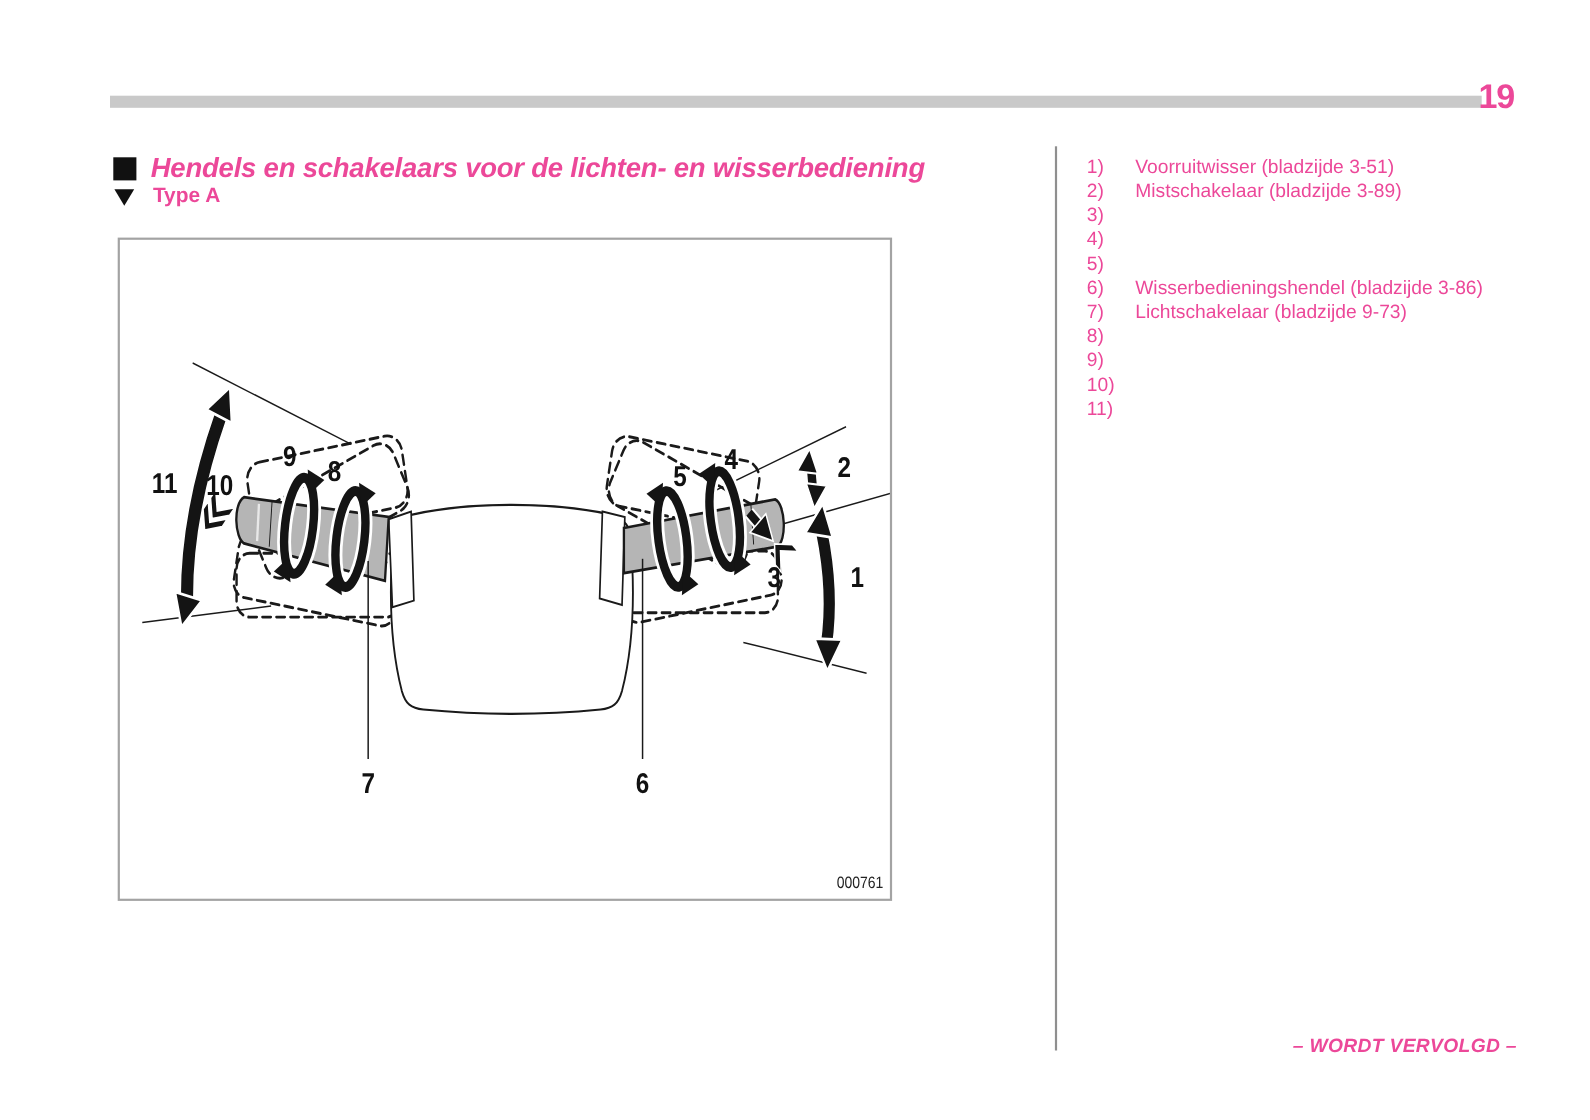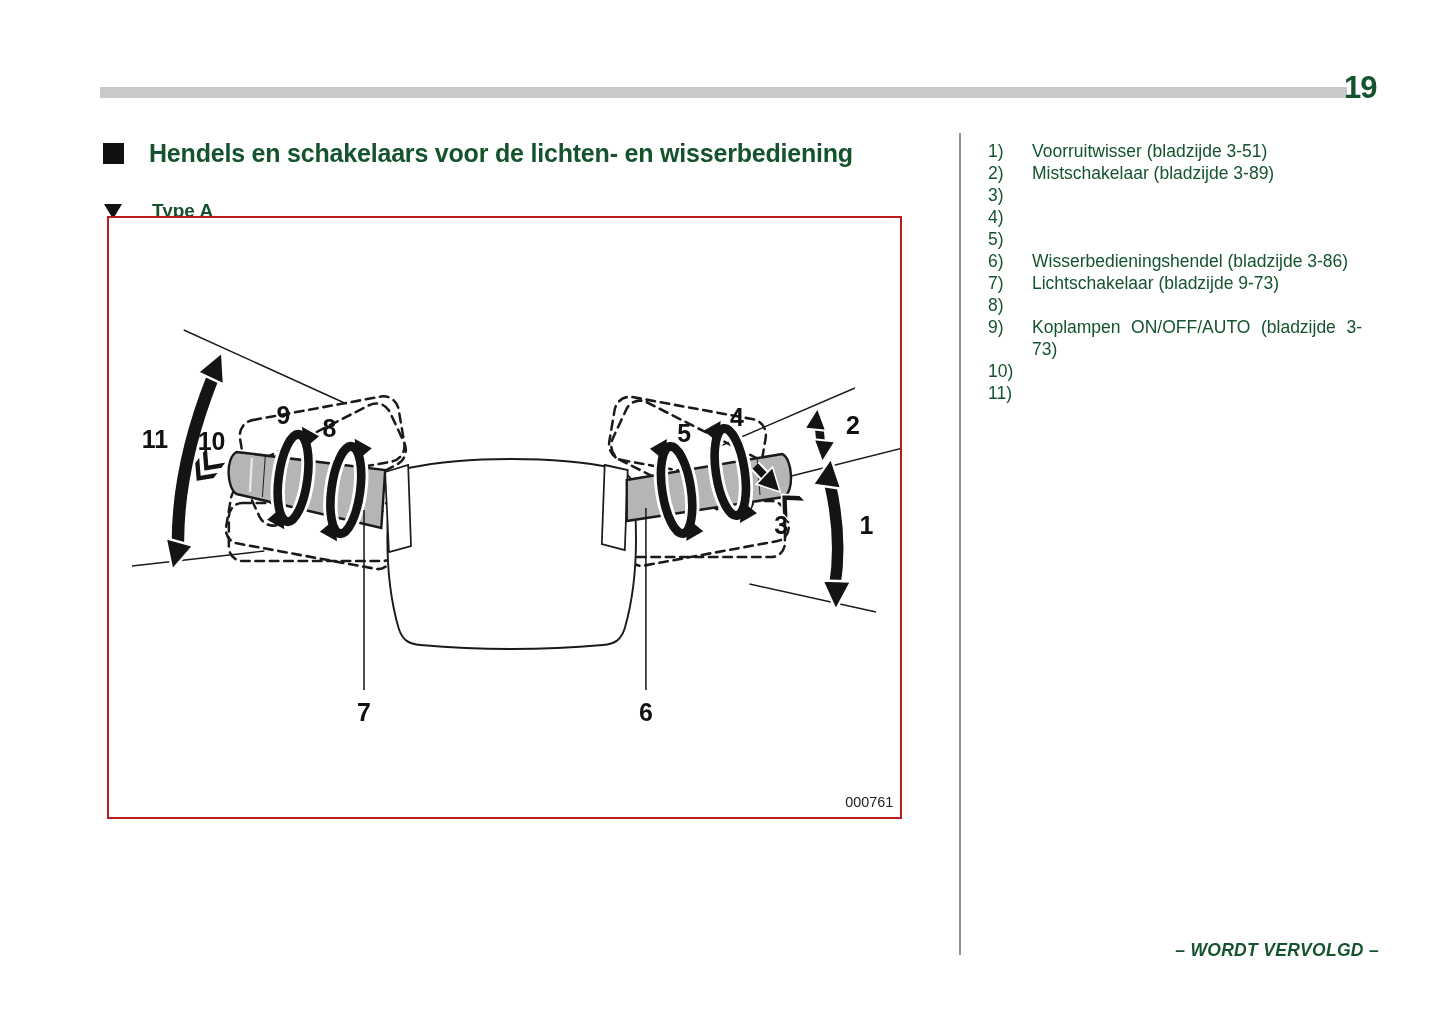--- a/index.html
+++ b/index.html
@@ -1,31 +1,31 @@
 <!DOCTYPE html>
 <html lang="nl"><head>
 <meta charset="utf-8">
 <style>
   html,body{margin:0;padding:0;background:#fff;}
   .page{
     position:relative;width:1445px;height:1018px;background:#ffffff;overflow:hidden;
-    font-family:"Liberation Sans",sans-serif;color:#14532d;
+    font-family:"Liberation Sans",sans-serif;color:#ec4899;
   }
   
   .top-rule{position:absolute;left:100px;top:87px;width:1247px;height:11px;background:#c9c9c9;}
   .page-number{position:absolute;left:1344px;top:70px;font-size:31px;font-weight:bold;letter-spacing:-1px;}
   
-  .heading{position:absolute;left:103px;top:139px;display:flex;align-items:center;gap:25px;}
+  .heading{position:absolute;left:103px;top:139px;display:flex;align-items:center;gap:13px;font-style:italic;}
   .square-marker{width:21px;height:21px;background:#111;flex:0 0 auto;}
   .title{font-size:25px;font-weight:bold;letter-spacing:-0.2px;white-space:nowrap;}
-  .subheading{position:absolute;left:104px;top:200px;display:flex;align-items:center;gap:30px;}
+  .subheading{position:absolute;left:104px;top:168px;display:flex;align-items:center;gap:17px;}
   .tri-marker{width:0;height:0;border-left:9px solid transparent;border-right:9px solid transparent;border-top:15px solid #111;}
   .subtitle{font-size:19px;font-weight:bold;}
   
-  .figure-box{position:absolute;left:107px;top:216px;width:795px;height:603px;border:2px solid #b91c1c;box-sizing:border-box;background:#fff;}
+  .figure-box{position:absolute;left:107px;top:216px;width:704px;height:603px;border:2px solid #a3a3a3;box-sizing:border-box;background:#fff;}
   .figure-box svg{display:block;width:100%;height:100%;}
   
   .col-divider{position:absolute;left:959px;top:133px;width:2px;height:822px;background:#8f8f8f;}
   
   .legend{position:absolute;left:988px;top:140px;width:382px;font-size:17.5px;line-height:22px;}
   .legend ol{list-style:none;margin:0;padding:0;}
   .legend li{display:grid;grid-template-columns:44px 330px;}
   .legend .num{text-align:left;}
   .legend .txt{text-align:justify;text-justify:inter-word;hyphens:manual;-webkit-hyphens:manual;}
   
@@ -200,21 +200,20 @@
         </li>
       <li>
           <span class="num">7)</span>
           <span class="txt">Lichtschakelaar (bladzijde 9-73)</span>
         </li>
       <li>
           <span class="num">8)</span>
         </li>
       <li>
           <span class="num">9)</span>
-          <span class="txt">Koplampen ON/OFF/AUTO (bladzijde 3-73)</span>
         </li>
       <li>
           <span class="num">10)</span>
         </li>
       <li>
           <span class="num">11)</span>
         </li>
     </ol>
   </div>
 

